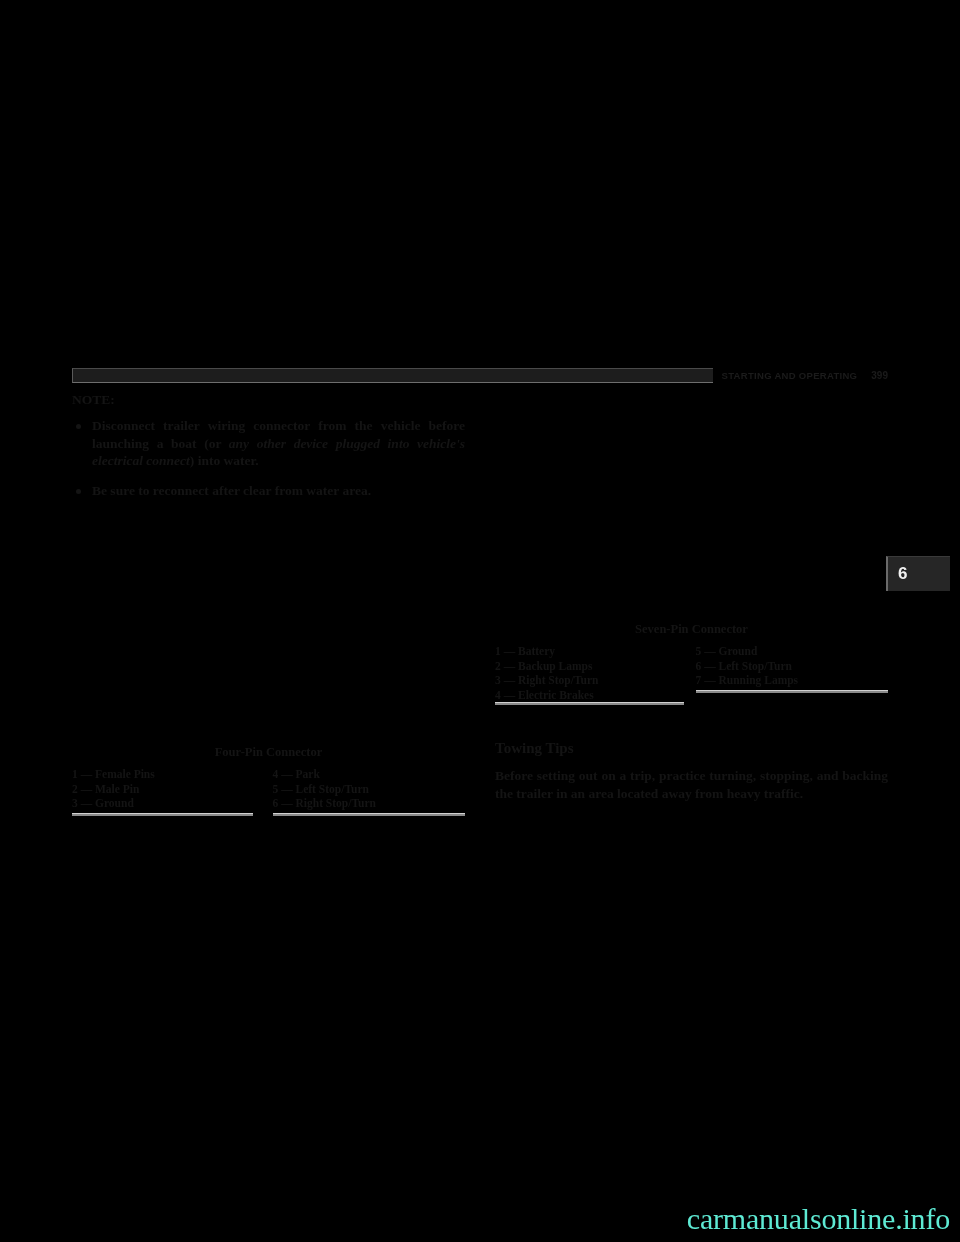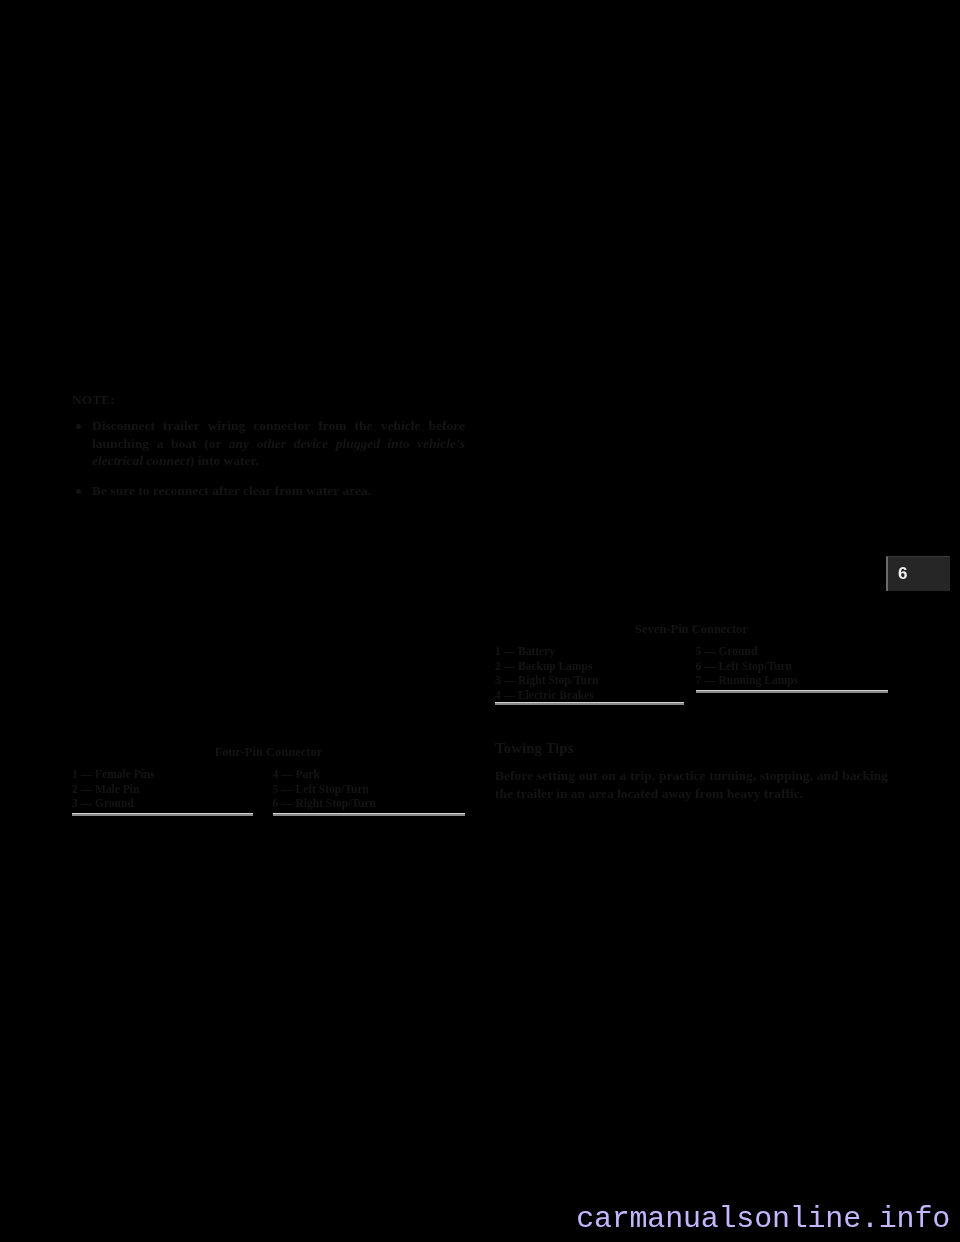--- a/index.html
+++ b/index.html
@@ -181,31 +181,36 @@
     border-top: 1px solid #d0d0d0;
     margin-top: 2px;
   }
   .legend-rule.short { width: 96%; }
 
   
   .watermark {
     position: absolute;
     right: 10px;
     bottom: 6px;
-    font-family: Liberation Mono, monospace;
+    font-family: Liberation Serif, serif;
     font-size: 30px;
-    color: #c4b5fd;
+    color: #5eead4;
     letter-spacing: -0.2px;
   }
 </style>
 </head>
 <body>
 
 <div class="page">
 
+  <div class="runhead">
+    <div class="runhead-rule"></div>
+    <div class="runhead-title">STARTING AND OPERATING</div>
+    <div class="runhead-page">399</div>
+  </div>
 
   <div class="thumb-tab">
     <span class="thumb-tab-number">6</span>
   </div>
 
   <div class="col col-left" style="top:392px;">
     <div class="note-label">NOTE:</div>
     <ul class="bullets">
       <li>
         <span>Disconnect trailer wiring connector from the vehicle before launching a boat (or </span><em>any other device plugged into vehicle's electrical connect</em><span>) into water.</span>

